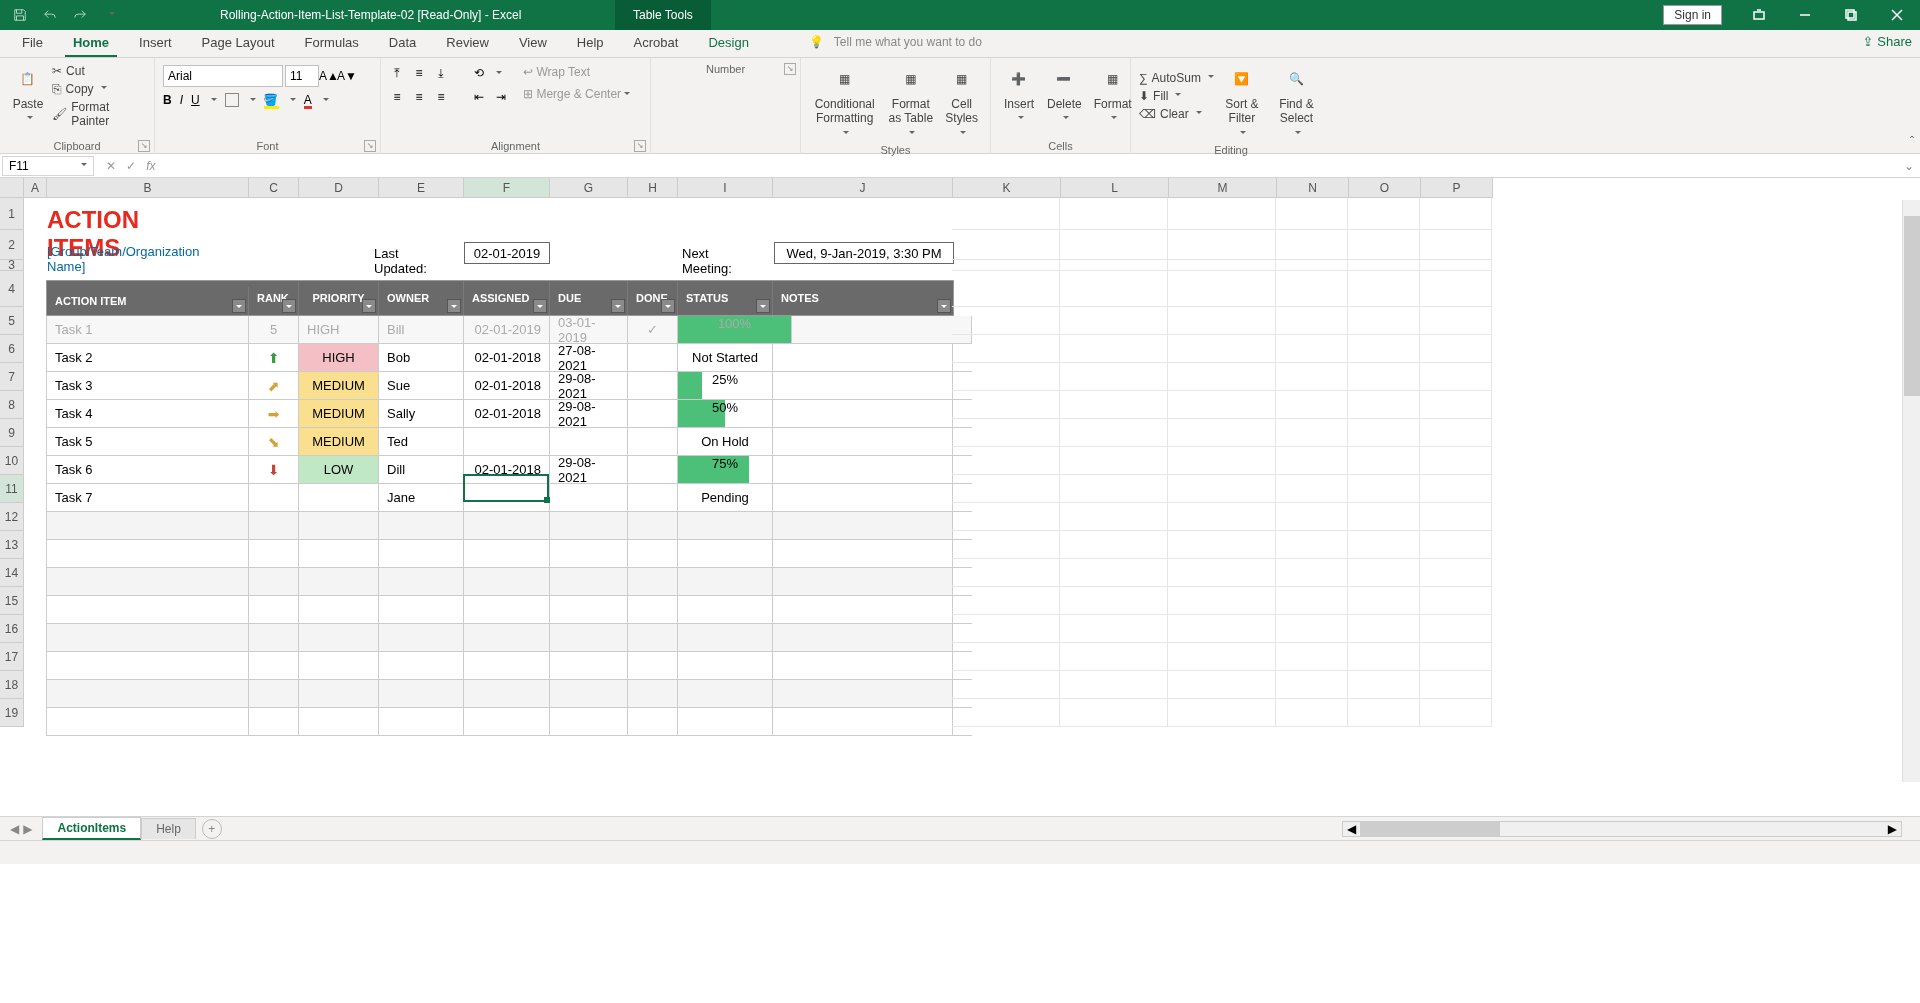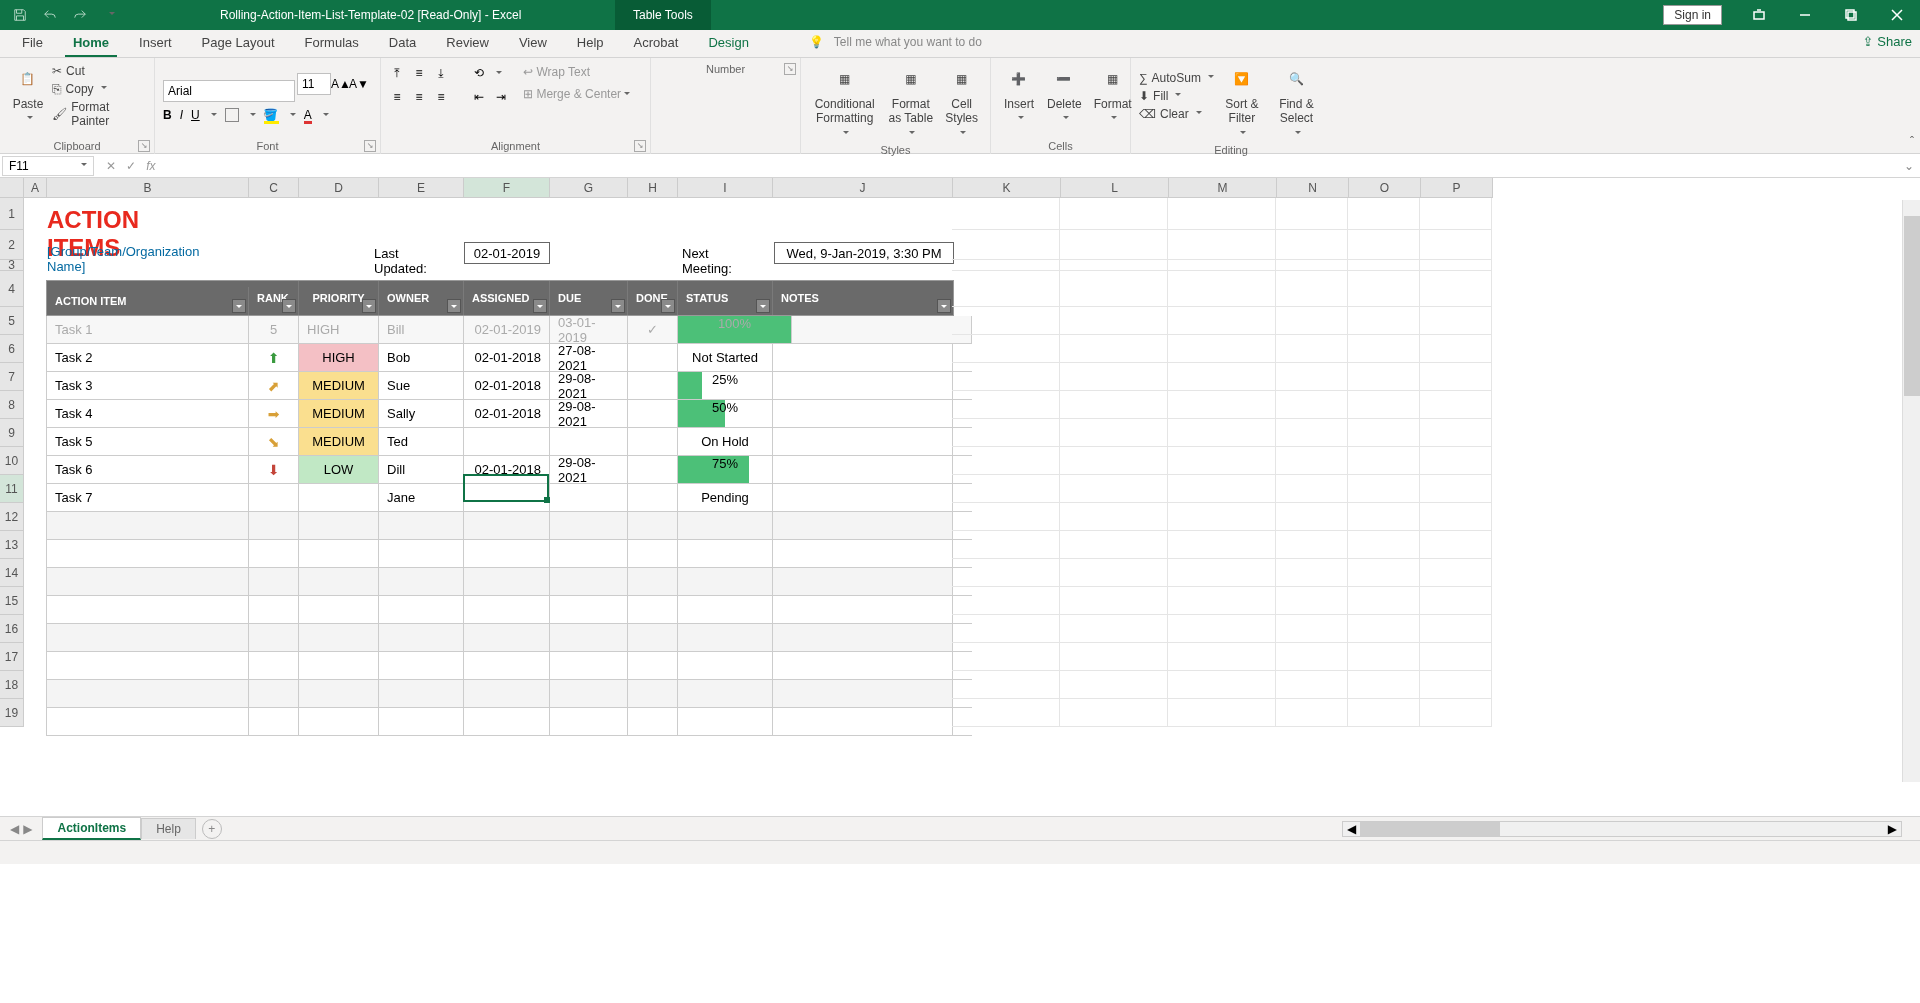--- a/index.html
+++ b/index.html
@@ -183,21 +183,21 @@
             <span>Format Painter</span>
           </span>
       </div>
     </div>
     <div class="rgroup-label"><span>Clipboard</span><div class="dlauncher">↘</div></div>
   </div>
 
   <div class="rgroup" style="width:226px">
     <div class="rgroup-body" style="flex-direction:column;gap:6px;padding-top:4px">
       <div class="btn-row">
-        <input class="font-input" style="width: 132px; margin-top: 15px;" value="Arial">
+        <input class="font-input" style="width: 120px;" value="Arial">
         <input class="font-input" style="width: 34px;" value="11">
         <span class="ic16">A▲</span>
         <span class="ic16">A▼</span>
       </div>
       <div class="btn-row" style="gap:8px">
         <b>B</b>
         <i>I</i>
         <span style="text-decoration:underline">U</span>
           <span class="dropdown-caret"></span>
         <span style="border:1px solid #888;width:14px;height:14px;display:inline-block"></span>

